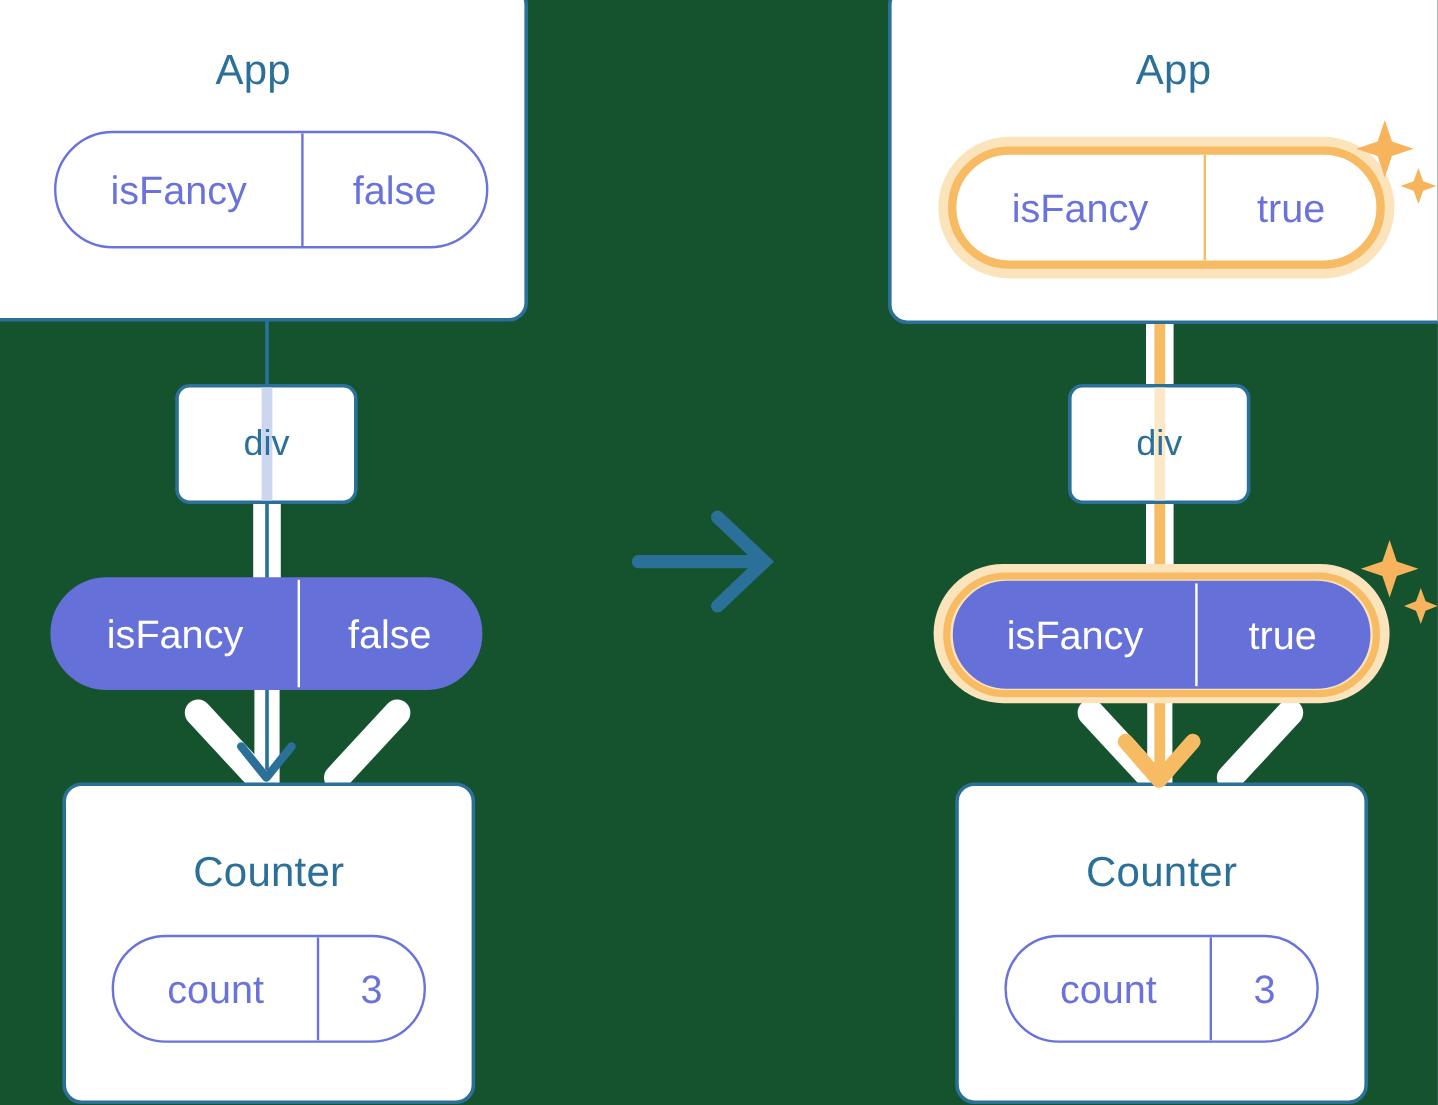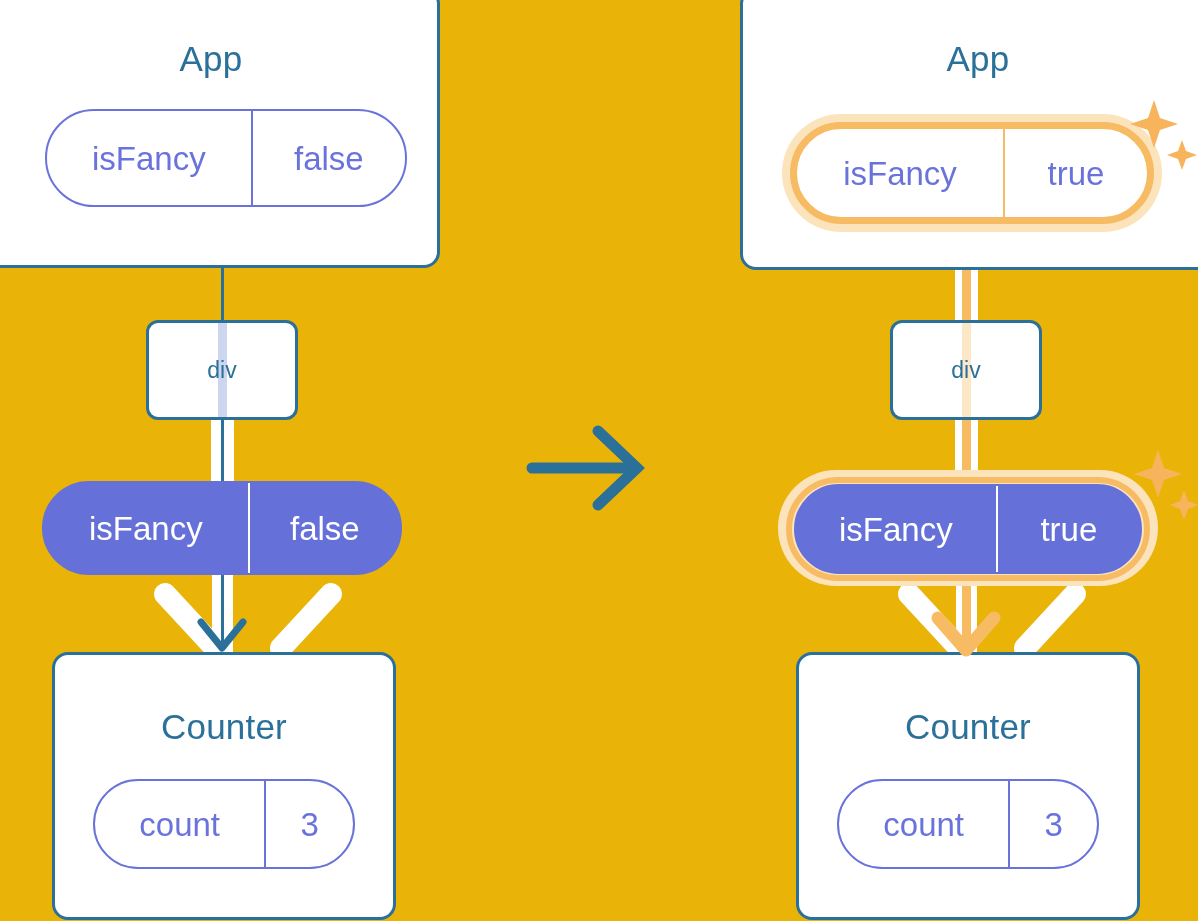--- a/index.html
+++ b/index.html
@@ -10,21 +10,21 @@
   body {
     width: 1198px;
     height: 921px;
     font-family: "Liberation Sans", sans-serif;
     overflow: hidden;
   }
   #stage {
     position: relative;
     width: 1198px;
     height: 921px;
-    background: #eab308;
+    background: #14532d;
   }
 
   
   .abs { position: absolute; }
 
   
   .card {
     position: absolute;
     background: #ffffff;
     border: 3px solid #2b7099;
@@ -46,21 +46,21 @@
   .divnode {
     position: absolute;
     background: #ffffff;
     border: 3px solid #2b7099;
     border-radius: 12px;
     box-sizing: border-box;
     display: flex;
     align-items: center;
     justify-content: center;
     color: #2b7099;
-    font-size: 23px;
+    font-size: 30px;
     z-index: 8;
   }
   .divnode .lbl { position: relative; z-index: 3; }
   
   .divnode .through {
     position: absolute;
     top: 0; bottom: 0;
     width: 9px;
     left: 50%;
     margin-left: -4.5px;

